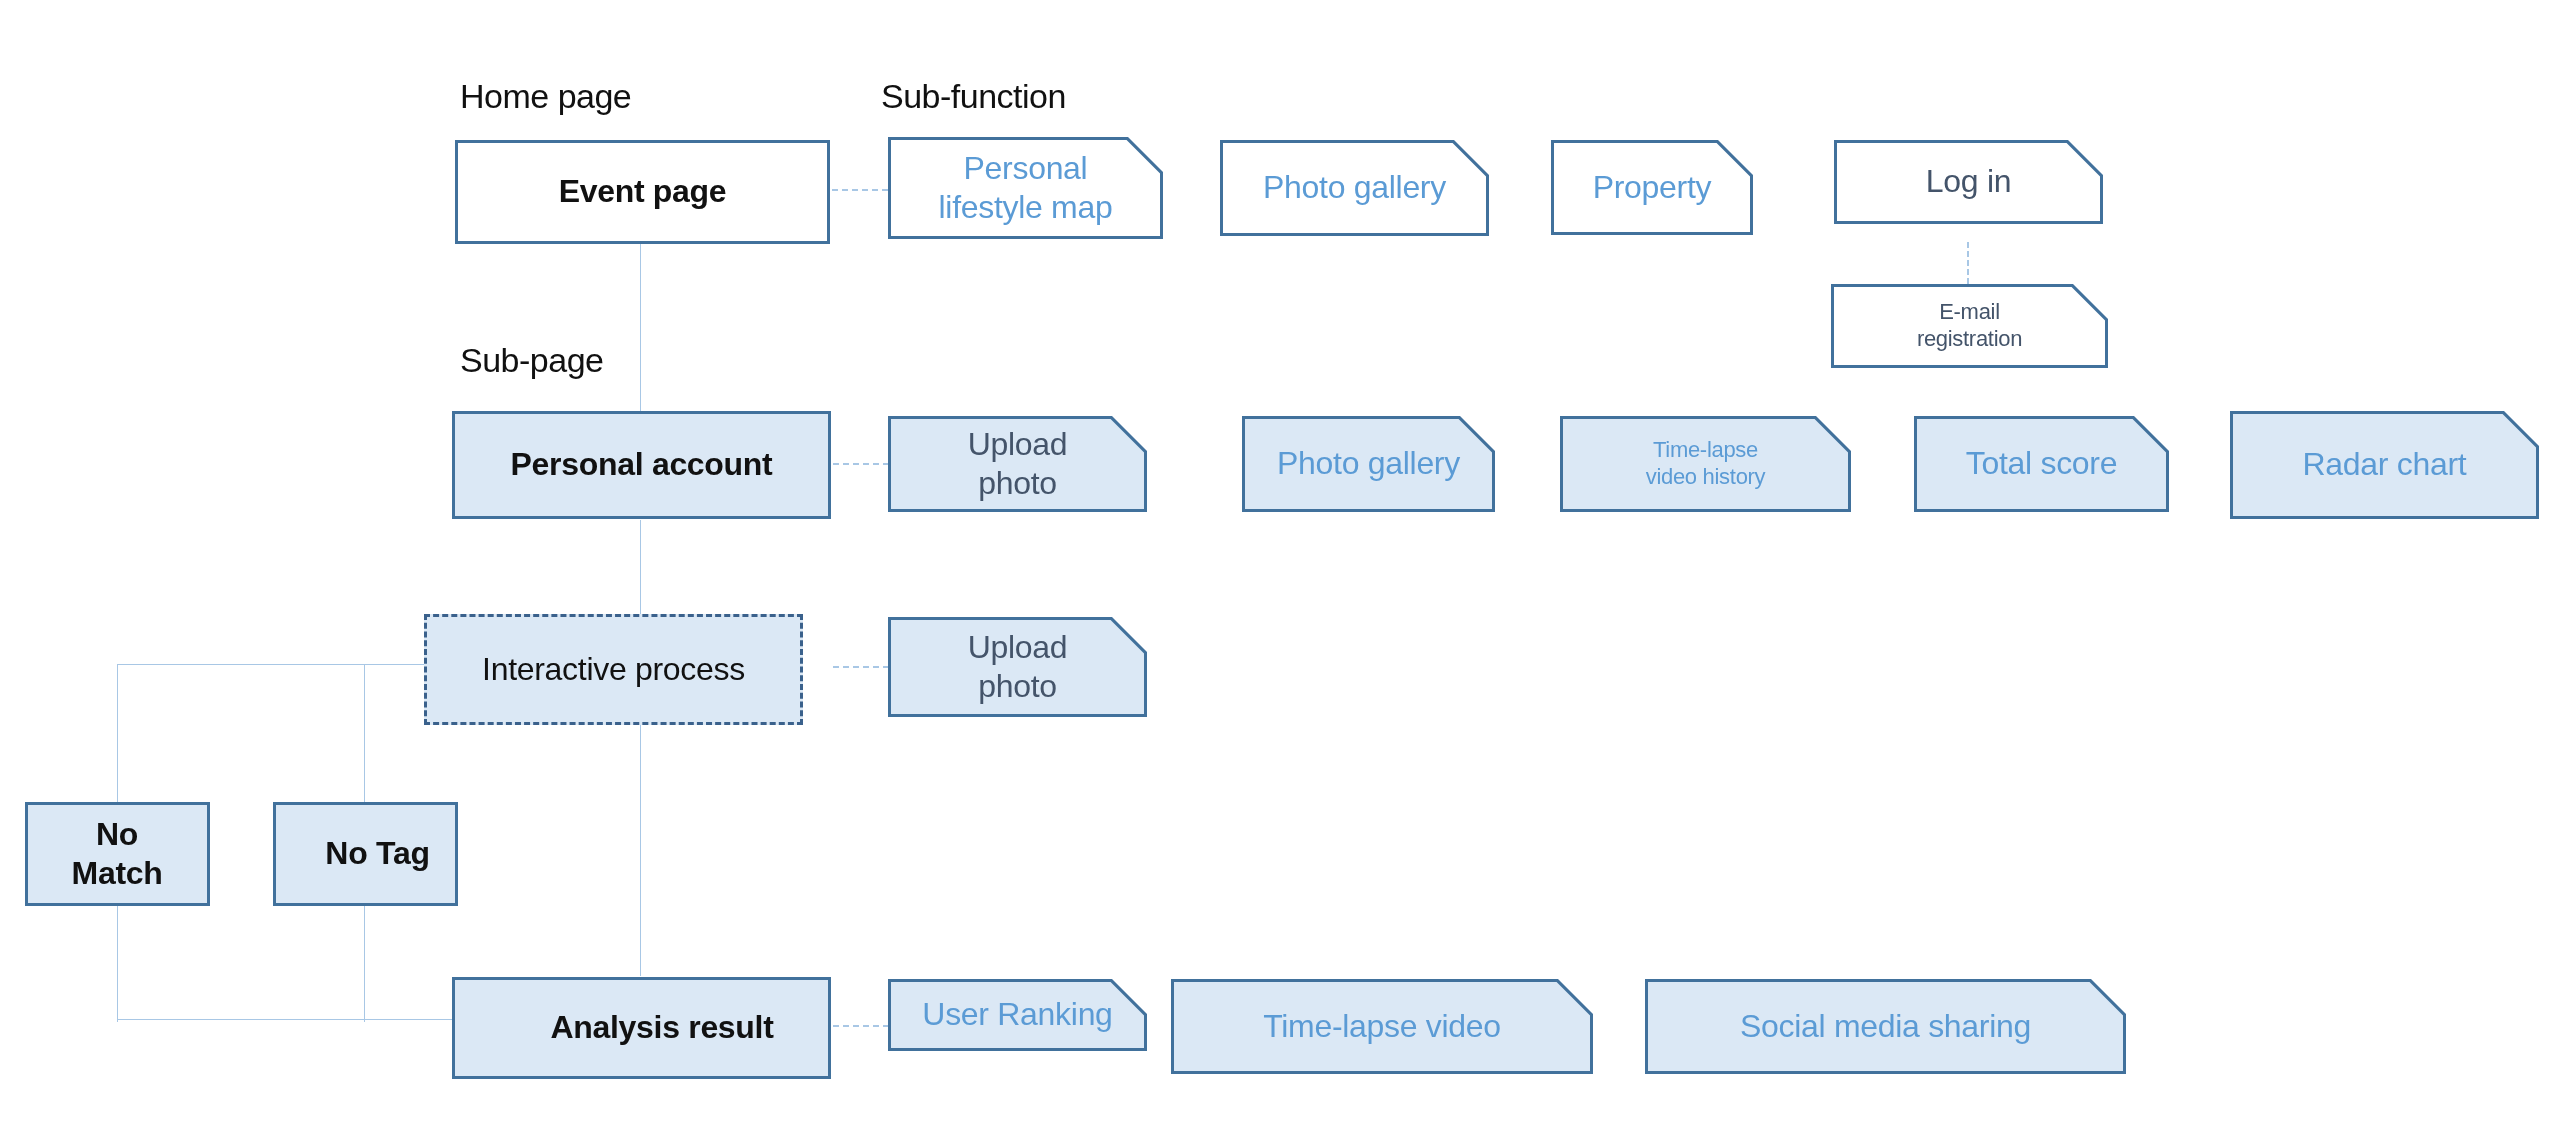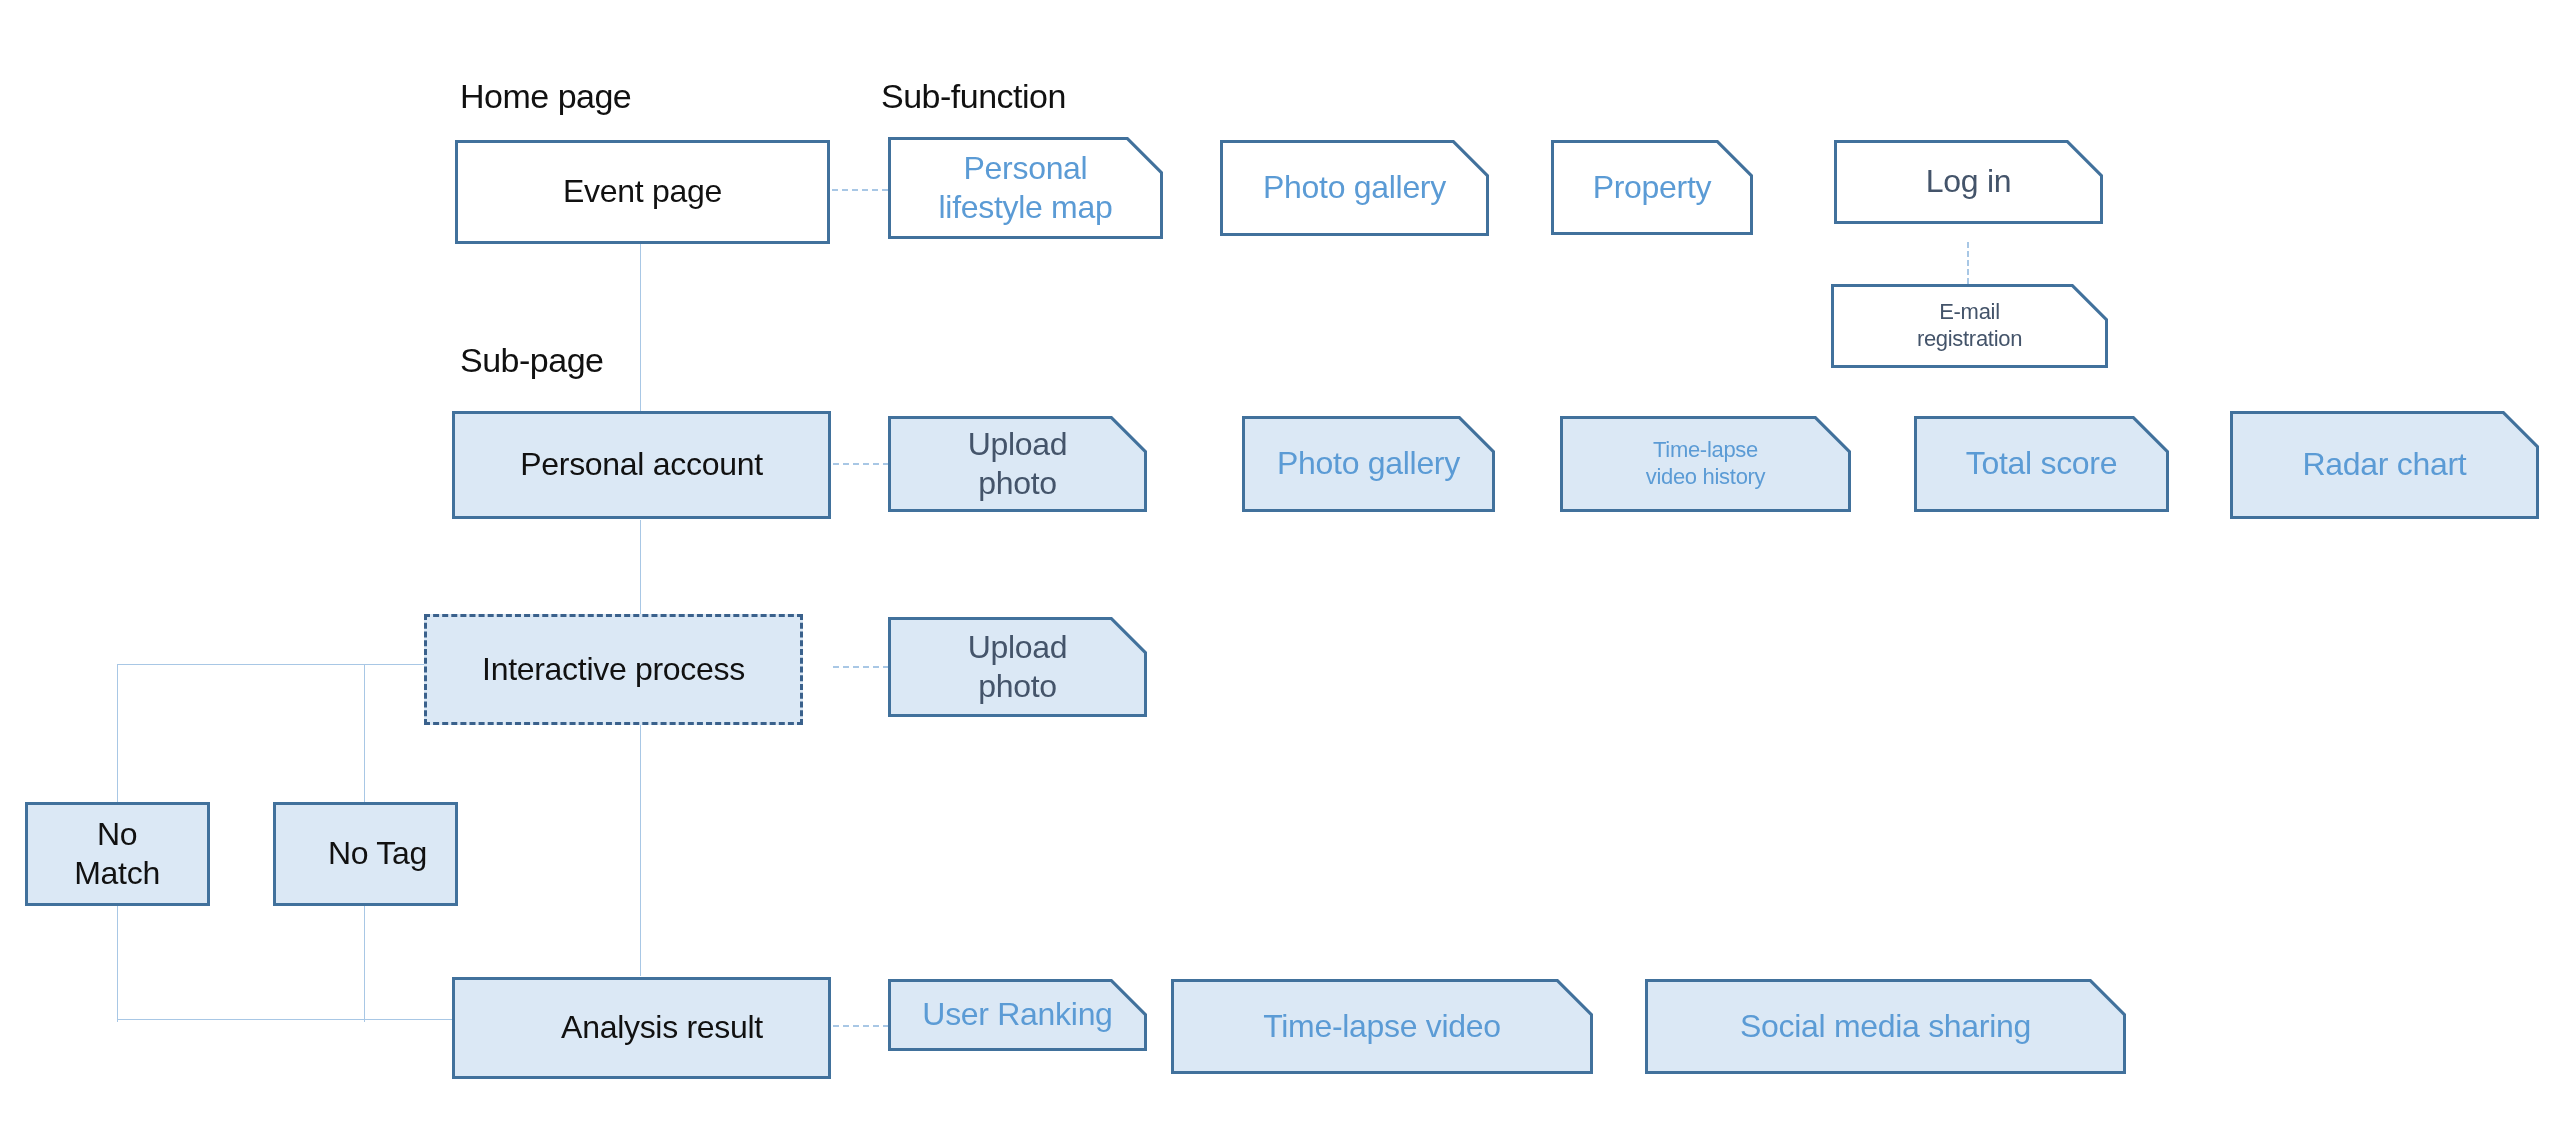--- a/index.html
+++ b/index.html
@@ -36,21 +36,21 @@
     letter-spacing:-0.3px;
     box-sizing:border-box;
   }
   .node .lbl{
     position:relative;
     z-index:1;
     white-space:pre-line;
     line-height:1.22;
   }
   
-  .square{border:3.6px solid var(--border);}
+  .square{border:3.6px solid var(--border);font-weight:bold;}
   .square.white{background:#ffffff;}
   .square.light{background:var(--fill-light);text-align:center;}
   
   .notch{background:var(--border);clip-path:polygon(0 0, calc(100% - 35px) 0, 100% 35px, 100% 100%, 0 100%);}
   .notch::before{
     content:"";
     position:absolute;
     inset:2.7px;
     background:var(--notch-fill,#ffffff);
     clip-path:polygon(0 0, calc(100% - 34px) 0, 100% 34px, 100% 100%, 0 100%);

